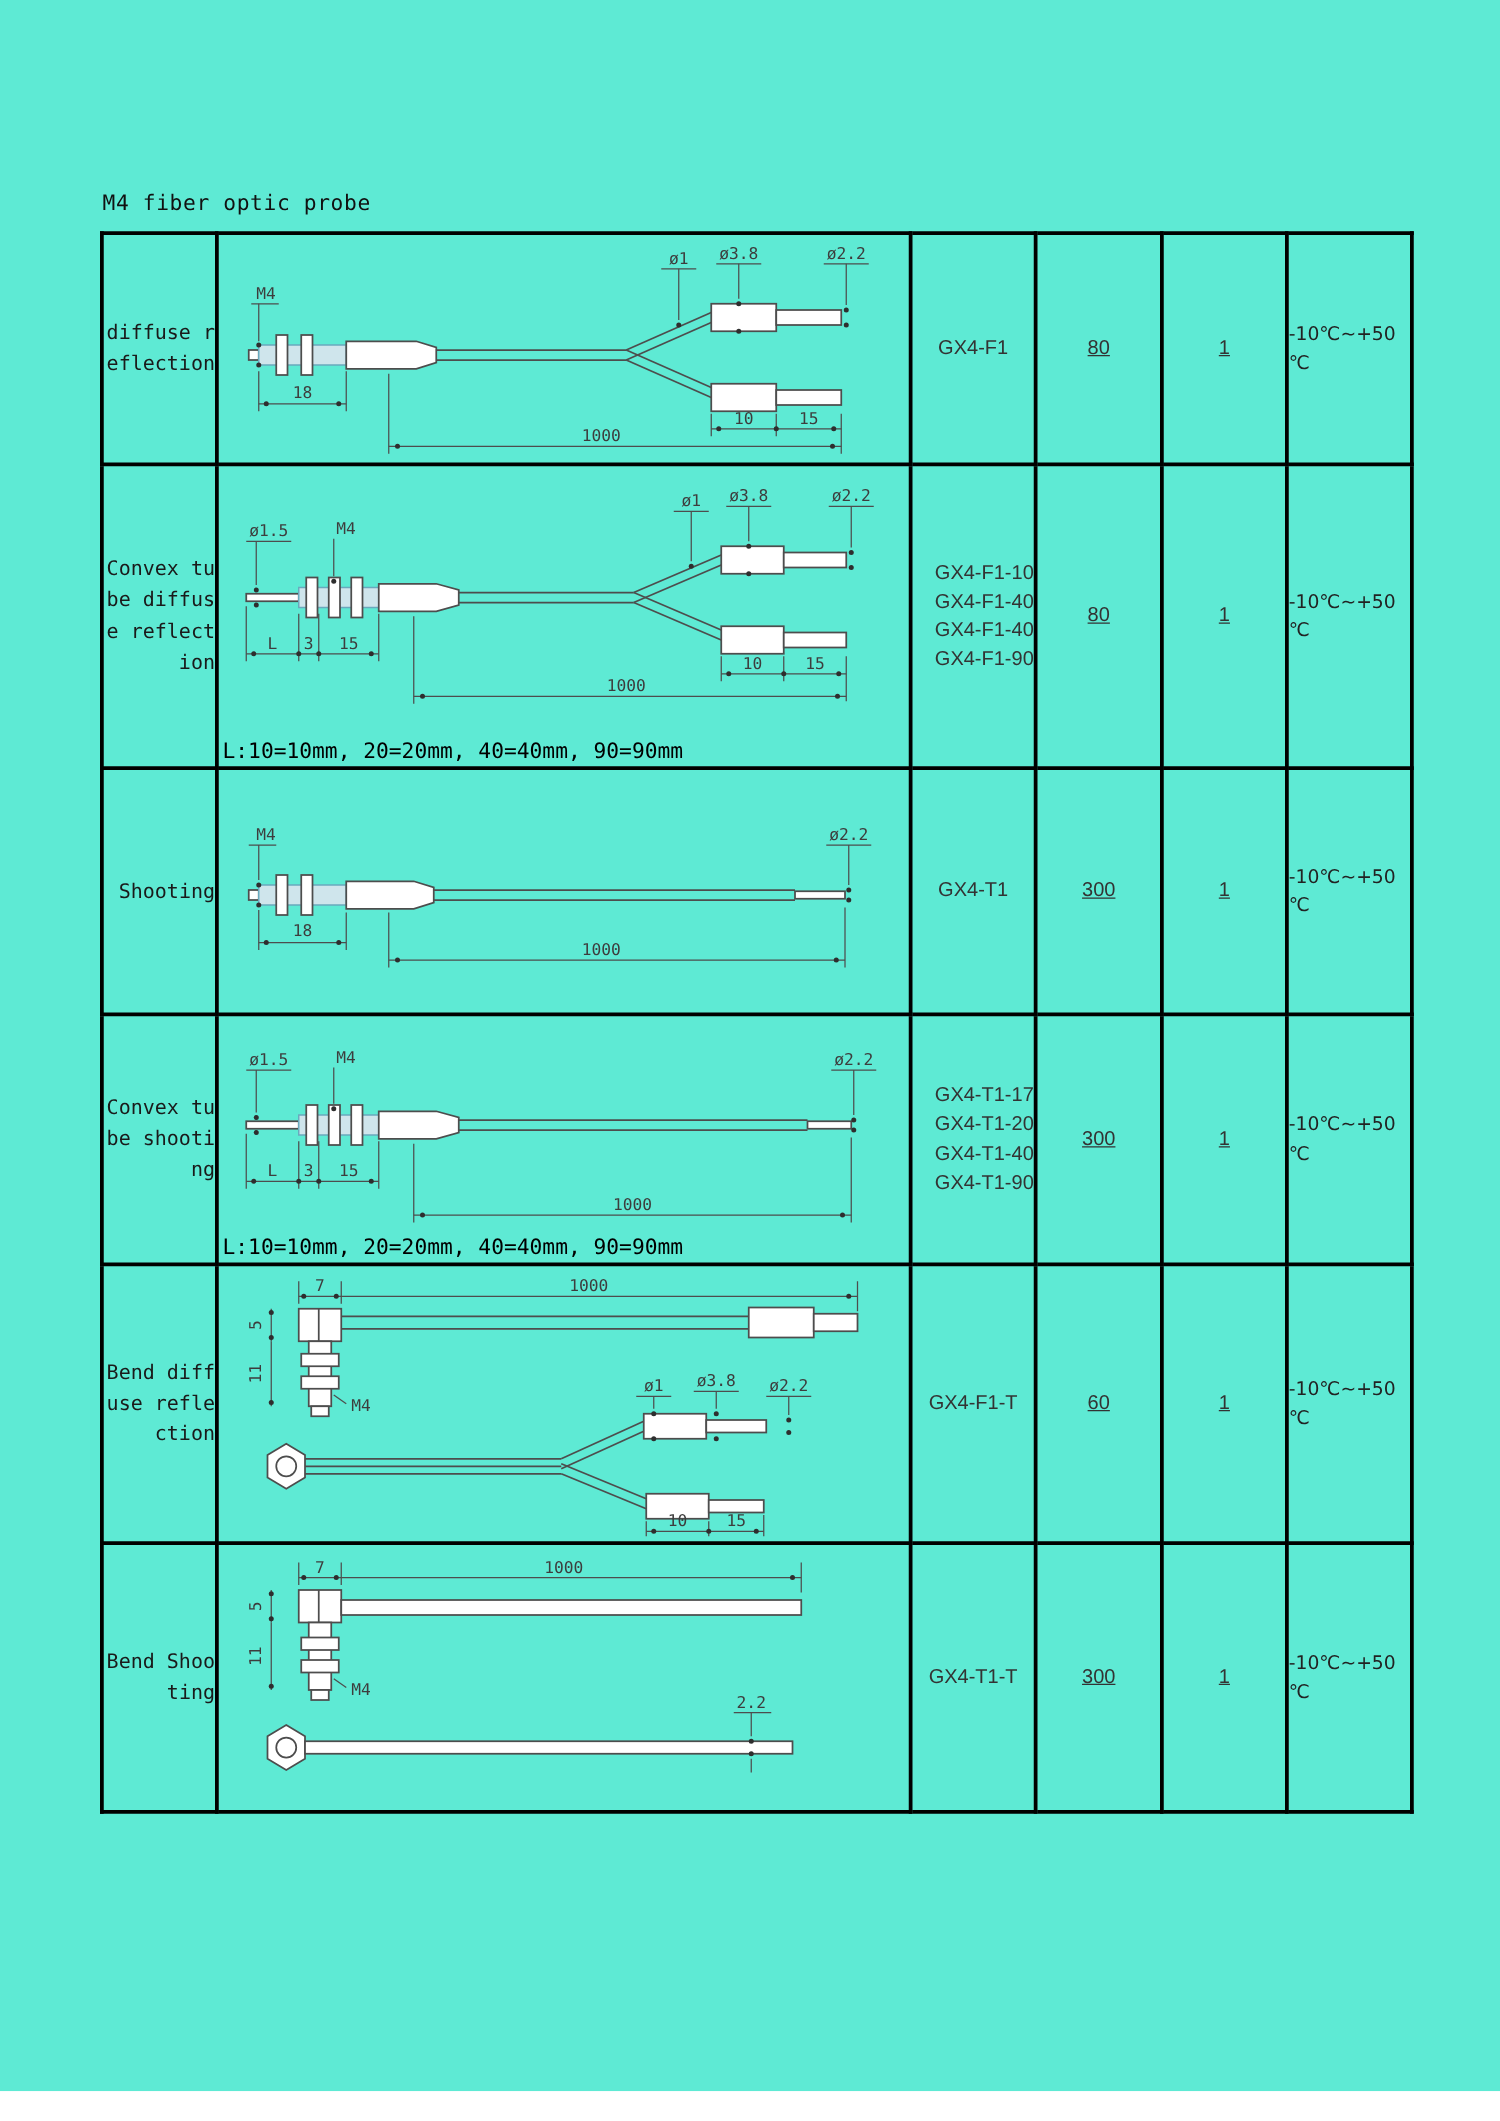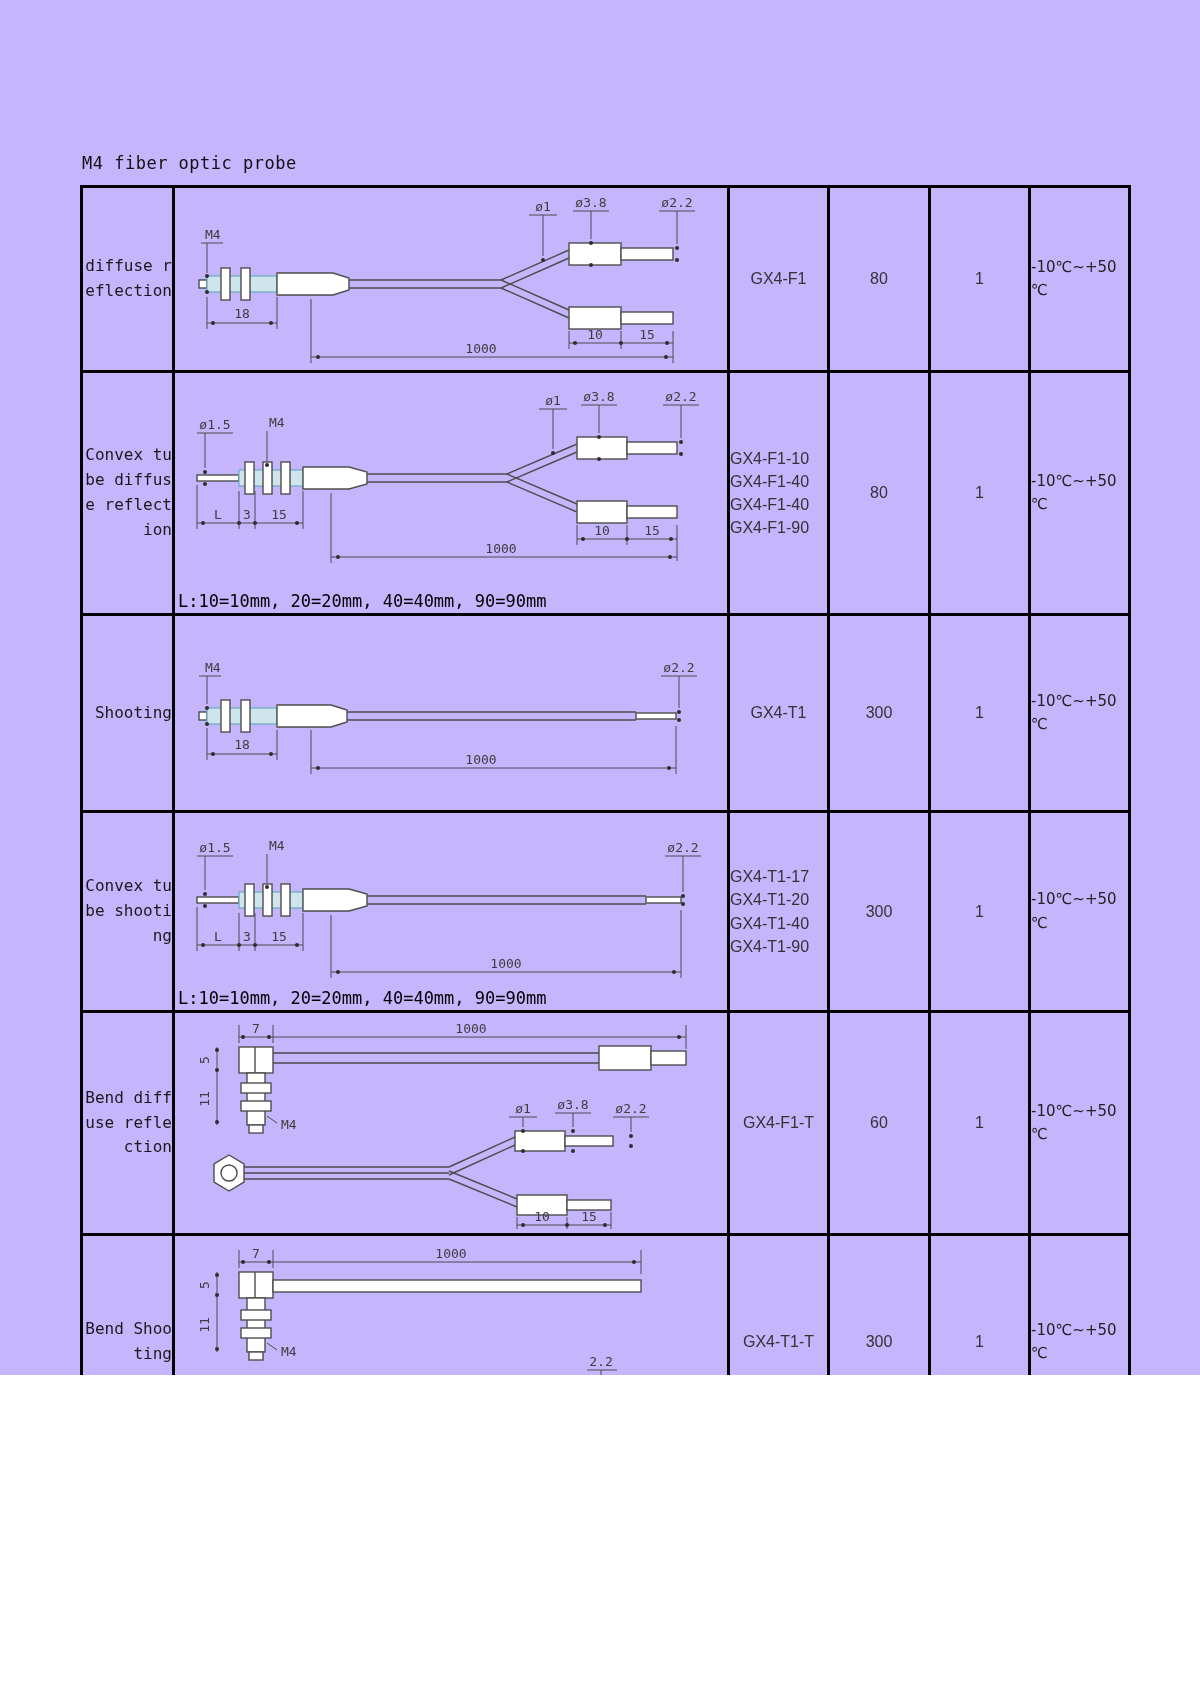--- a/index.html
+++ b/index.html
@@ -1,29 +1,29 @@
 <!DOCTYPE html>
 <html><head>
 <meta charset="utf-8">
 <style>
   html,body{margin:0;padding:0;background:#ffffff;}
-  #page{position:relative;width:1200px;height:1375px;background:#c4b5fd;overflow:hidden;
+  #page{position:relative;width:1200px;height:1673px;background:#5eead4;overflow:hidden;
         font-family:"DejaVu Sans Mono",monospace;}
   #doc-title{position:absolute;left:82px;top:153px;font:17px "DejaVu Sans Mono",monospace;
              color:#111;letter-spacing:0.5px;}
   #spec-table{position:absolute;left:80px;top:185px;width:1048px;
               border-collapse:collapse;table-layout:fixed;}
   #spec-table td,#spec-table th{border:3px solid #000;padding:0;vertical-align:middle;overflow:hidden;}
   th.hdr{background:#d9e8ef;font:17px "DejaVu Sans Mono",monospace;font-weight:normal;
          color:#111;line-height:1.25;text-align:center;word-break:break-all;padding:2px 2px;}
   td.type{font:16px "DejaVu Sans Mono",monospace;text-align:right;word-break:break-all;
           padding:2px 3px;color:#1a1a1a;line-height:1.55;}
   td.model{font:16px "Liberation Sans",sans-serif;color:#333;text-align:center;line-height:1.45;margin-left:48px;}
-  td.model.multi{text-align:left;padding-left:6px;}
-  td.val{font:16px "Liberation Sans",sans-serif;color:#333;text-align:center;}
+  td.model.multi{text-align:right;padding-left:6px;}
+  td.val{font:16px "Liberation Sans",sans-serif;color:#333;text-align:center;text-decoration:underline;}
   td.amb{font:15px "DejaVu Sans",sans-serif;color:#222;text-align:left;line-height:1.55;padding:0 2px;}
   td.dimcell{position:relative;}
   .lnote{position:absolute;left:3px;bottom:2px;font:17px "DejaVu Sans Mono",monospace;
          color:#000;white-space:nowrap;}
   svg.draw{display:block;margin:0 auto;}
   .ln{stroke:#4d4d4d;stroke-width:1.4;fill:none;}
   .thin{stroke:#4d4d4d;stroke-width:1;fill:none;}
   .wht{fill:#fff;stroke:#4d4d4d;stroke-width:1.4;}
   .thread{fill:#cfe5ec;stroke:#6aa9bd;stroke-width:1.2;}
   .dtxt{font:13px "DejaVu Sans Mono",monospace;fill:#3d3d3d;}

